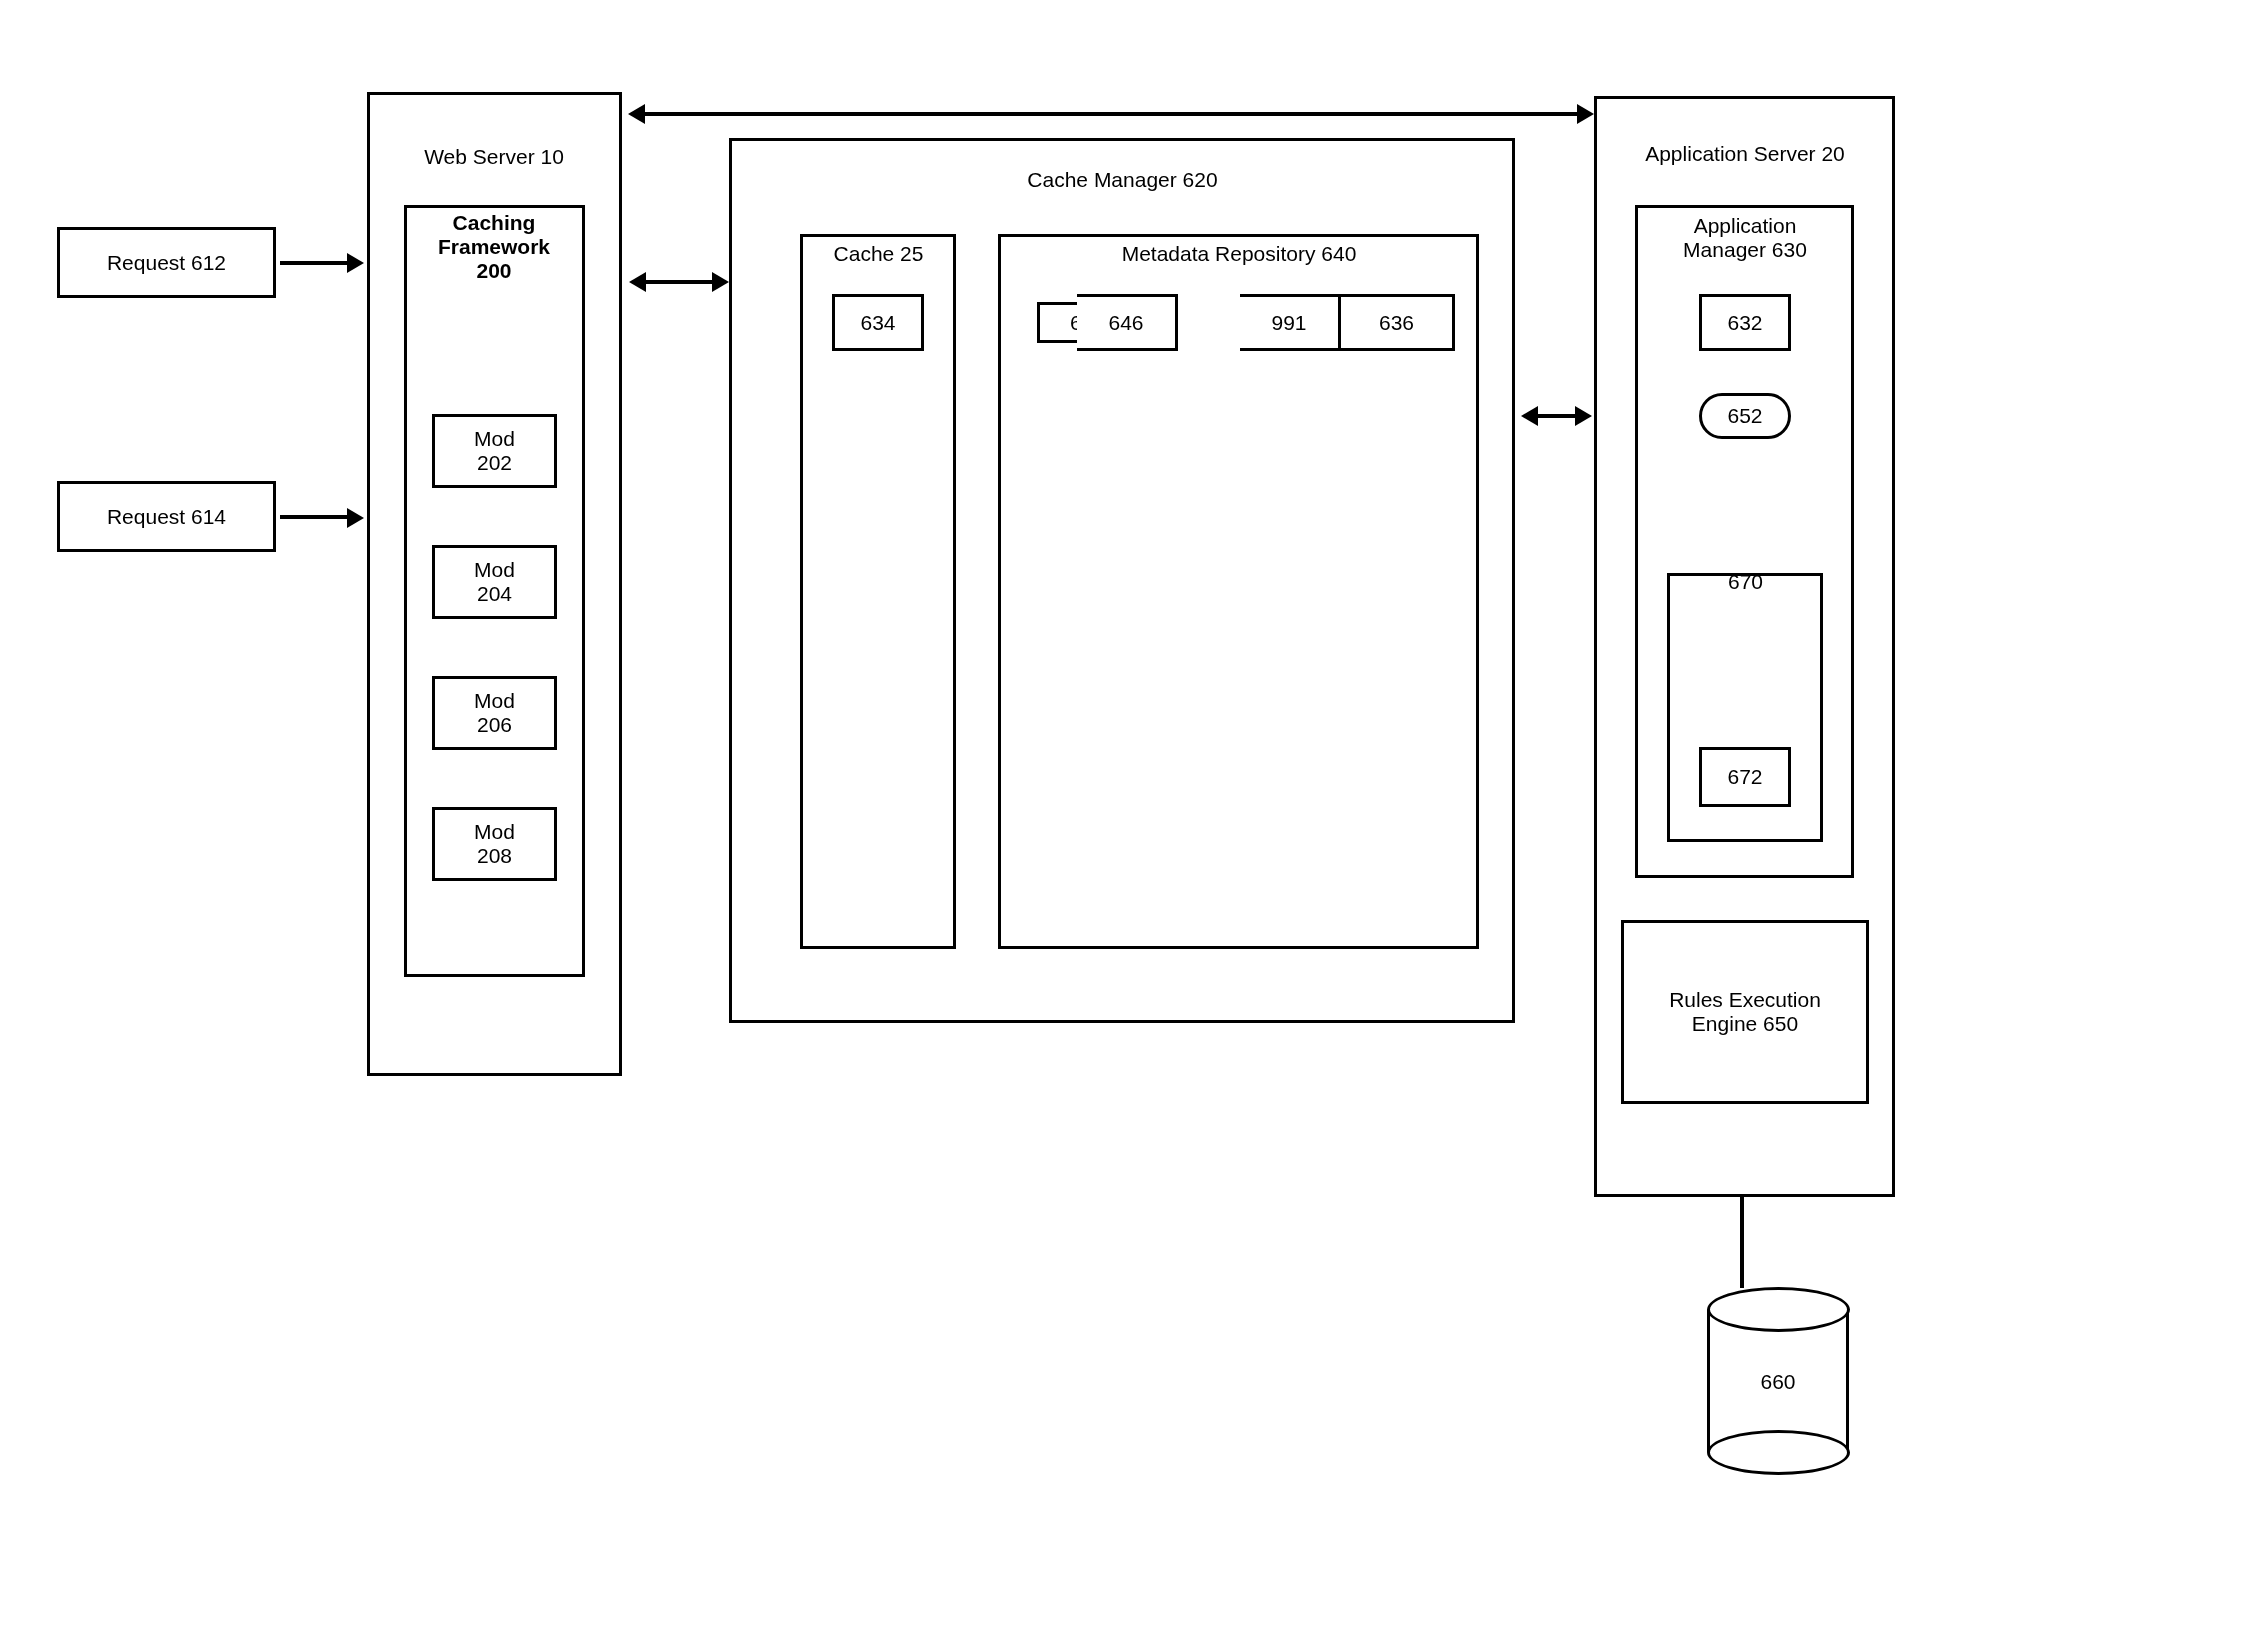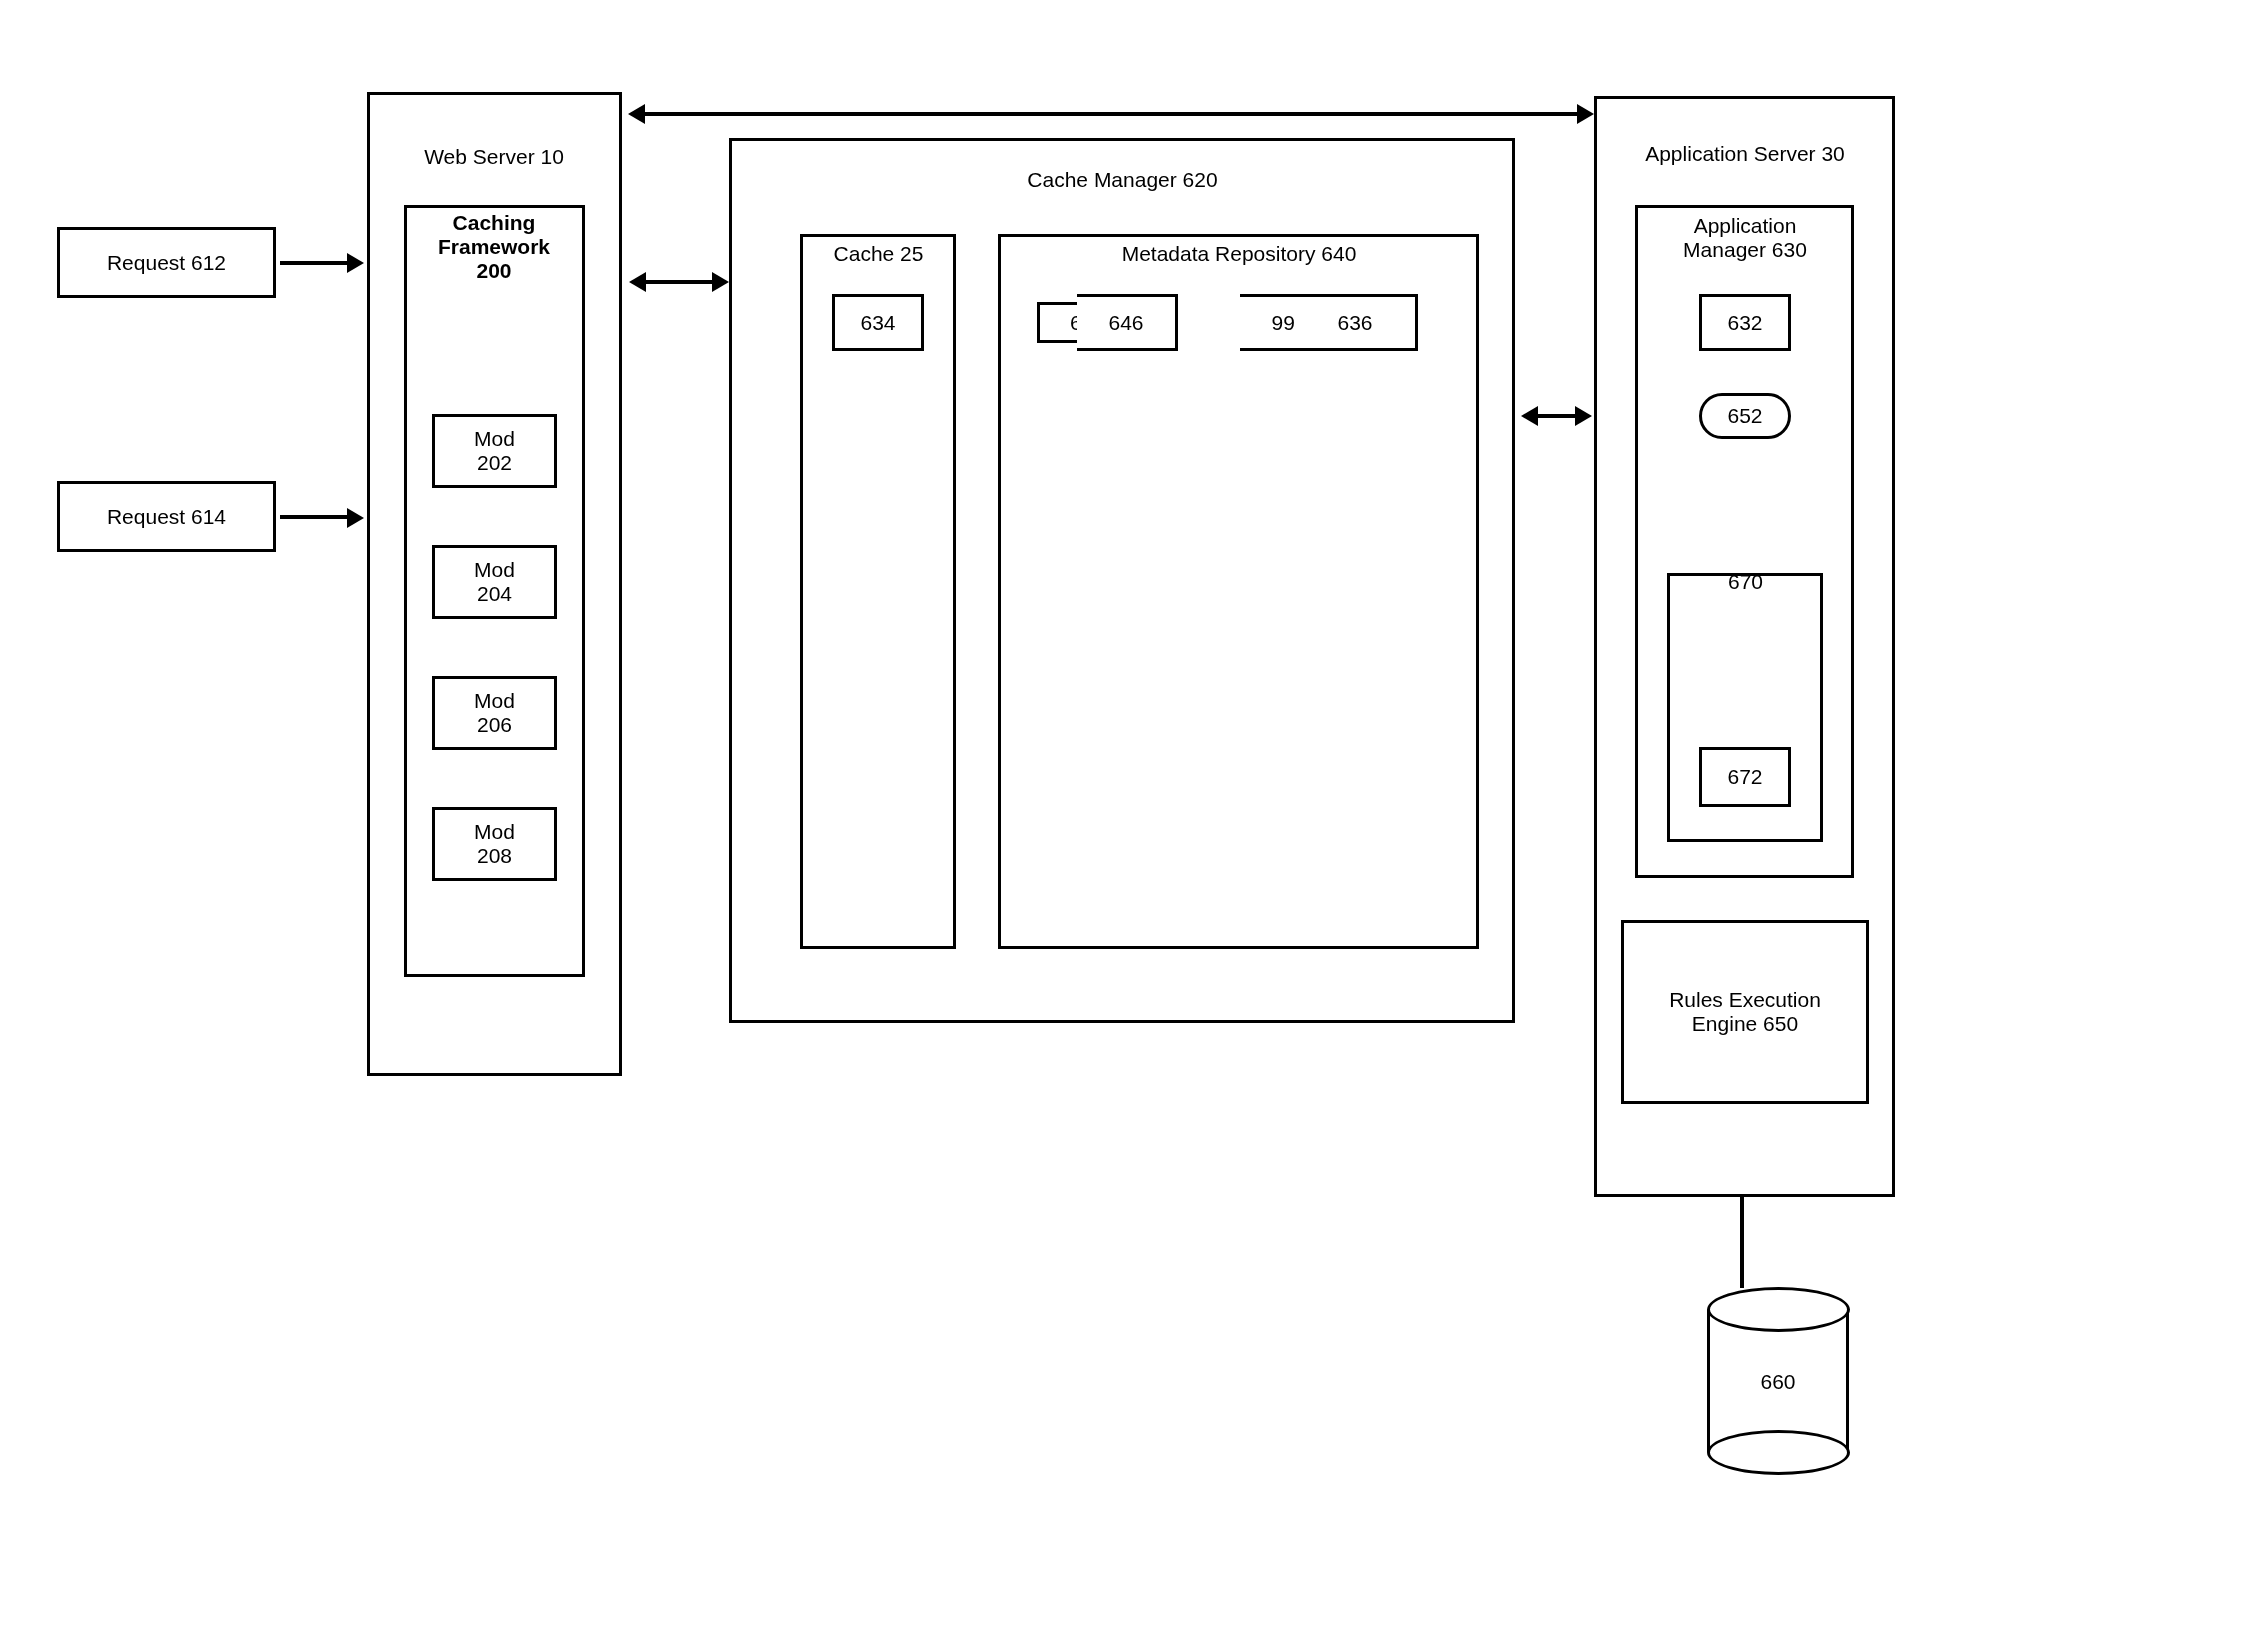--- a/index.html
+++ b/index.html
@@ -111,34 +111,34 @@
 
   <div class="box centered" style="left:1037px; top:302px; width:101px; height:41px;">
       <span>644</span>
     </div>
   <div class="box centered" style="left:1077px; top:294px; width:101px; height:57px; border-left:none;">
       <span>646</span>
     </div>
   <div class="box centered" style="left:1240px; top:294px; width:101px; height:57px; border-left:none;">
       <span>991</span>
     </div>
-  <div class="box centered" style="left:1295px; top:294px; width:123px; height:57px; border-left:none;">
+  <div class="box centered" style="left:1341px; top:294px; width:114px; height:57px; border-left:none;">
       <span>636</span>
     </div>
 
   <div class="head-l" style="left:1521px; top:406px;"></div>
   <div class="arrow-line-h" style="left:1536px; top:414px; width:42px;"></div>
   <div class="head-r" style="left:1575px; top:406px;"></div>
 
   <div class="head-l" style="left:628px; top:104px;"></div>
   <div class="arrow-line-h" style="left:641px; top:112px; width:942px;"></div>
   <div class="head-r" style="left:1577px; top:104px;"></div>
 
   <div class="box" style="left:1594px; top:96px; width:301px; height:1101px;"></div>
-  <div class="label" style="left:1598px; top:142px; width:294px;">Application Server 30</div>
+  <div class="label" style="left:1598px; top:142px; width:294px;">Application Server 20</div>
 
   <div class="box" style="left:1635px; top:205px; width:219px; height:673px;"></div>
   <div class="label multiline" style="left:1639px; top:214px; width:212px; white-space:pre-line;">Application
 Manager 630</div>
 
   <div class="box centered" style="left:1699px; top:294px; width:92px; height:57px;">
       <span>632</span>
     </div>
   <div class="box centered" style="left:1699px; top:393px; width:92px; height:46px;border-radius:25px;">
       <span>652</span>

